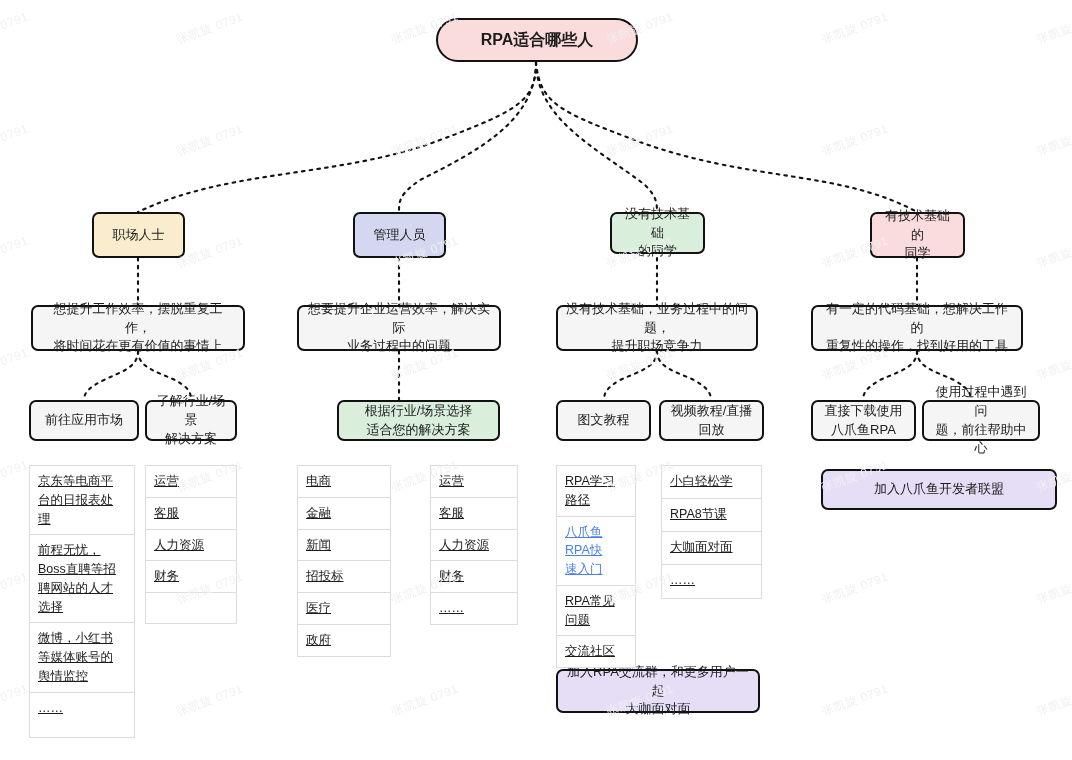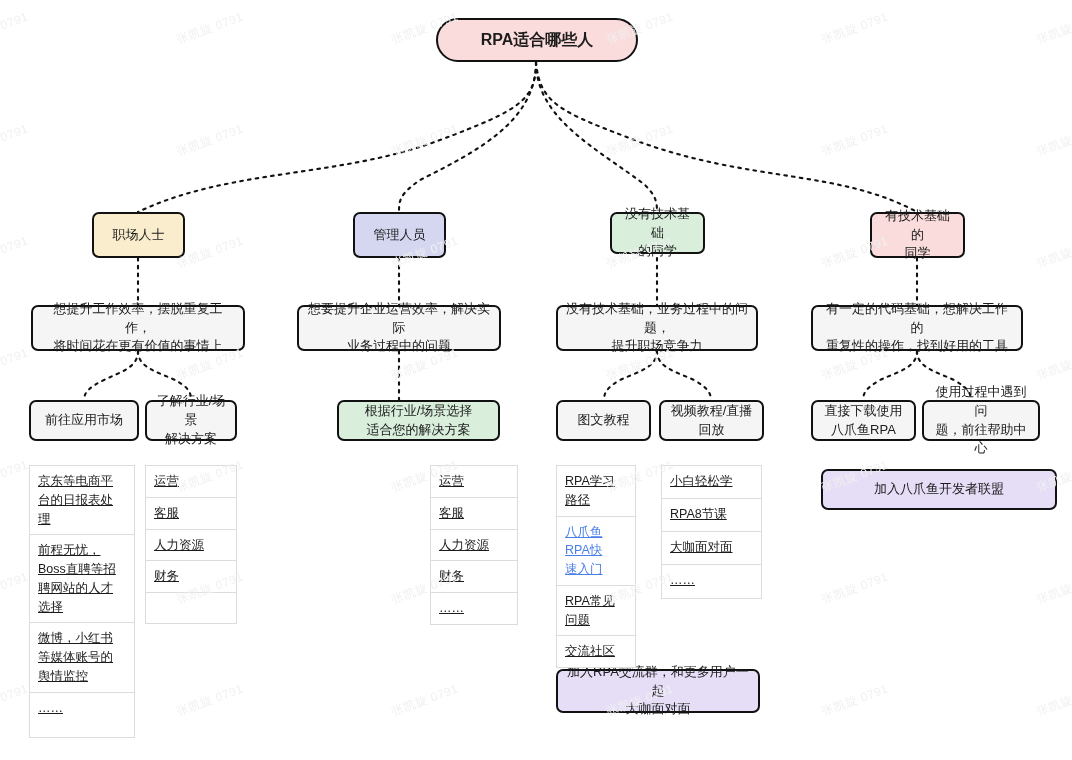--- a/index.html
+++ b/index.html
@@ -136,20 +136,28 @@
   </div>
 
   <div class="tbl" style="left:145px;top:465px;width:92px;">
     <span class="row" style="min-height:28px;">运营</span>
     <span class="row" style="min-height:28px;">客服</span>
     <span class="row" style="min-height:28px;">人力资源</span>
     <span class="row" style="min-height:28px;">财务</span>
     <span class="row empty"></span>
   </div>
 
+  <div class="tbl" style="left:297px;top:465px;width:94px;">
+    <span class="row" style="min-height:28px;">电商</span>
+    <span class="row" style="min-height:28px;">金融</span>
+    <span class="row" style="min-height:28px;">新闻</span>
+    <span class="row" style="min-height:28px;">招投标</span>
+    <span class="row" style="min-height:28px;">医疗</span>
+    <span class="row" style="min-height:28px;">政府</span>
+  </div>
 
   <div class="tbl" style="left:430px;top:465px;width:88px;">
     <span class="row" style="min-height:28px;">运营</span>
     <span class="row" style="min-height:28px;">客服</span>
     <span class="row" style="min-height:28px;">人力资源</span>
     <span class="row" style="min-height:28px;">财务</span>
     <span class="row" style="min-height:28px;">……</span>
   </div>
 
   <div class="tbl" style="left:556px;top:465px;width:80px;">

